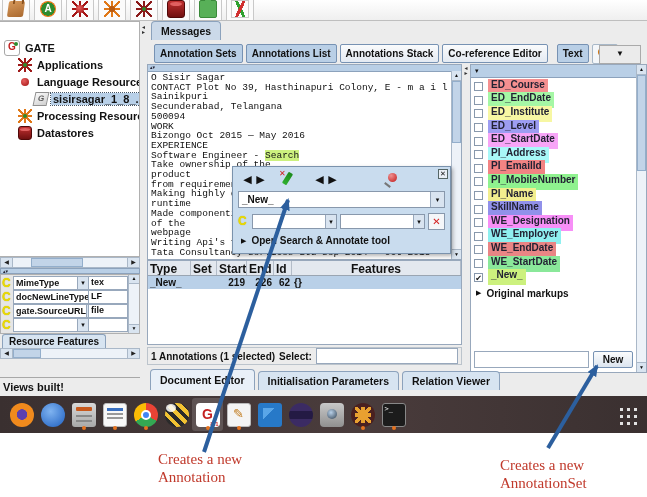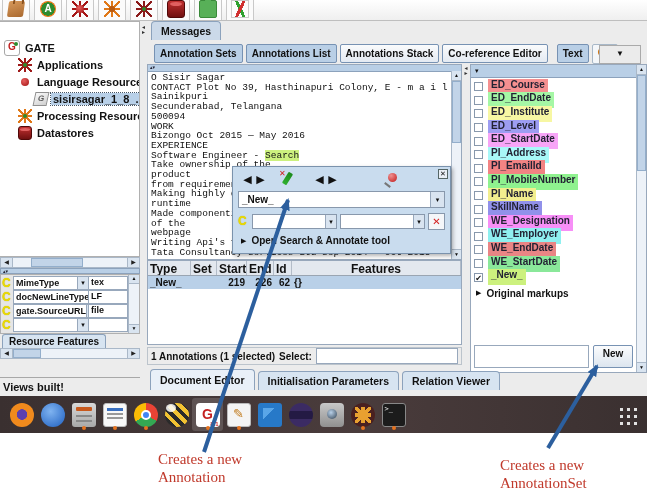--- a/index.html
+++ b/index.html
@@ -147,21 +147,21 @@
     font-size:7px;line-height:11px;padding-left:4px;color:#111}
   .rp-vscroll{right:0;top:0;bottom:0}
   .rp-vscroll .vs-thumb{top:10px;height:96px}
   .type-list{position:absolute;left:3px;top:15px;right:13px}
   .type-row{display:flex;align-items:center;height:13.6px}
   .cbx{width:9px;height:9px;background:#FFF;border:1px solid #8898AC;margin-right:5px;
     font-size:8px;line-height:9px;text-align:center;flex:0 0 auto;box-sizing:border-box}
   .type-label{font-size:10px;font-weight:bold;padding:0 3px;height:16px;line-height:12px;white-space:nowrap;color:#223}
   .om-row{display:flex;align-items:center;height:14px;font-size:10px;font-weight:bold}
   .om-row .tri{font-size:7px;margin:0 5px 0 2px}
-  .rp-bottom{position:absolute;left:3px;bottom:4px;right:13px;height:23px;display:flex;gap:4px;align-items:stretch}
+  .rp-bottom{position:absolute;left:3px;bottom:4px;right:13px;height:17px;display:flex;gap:4px;align-items:stretch}
   .rp-input{flex:1;background:#FFF;border:1px solid #98A8BC;font:inherit;min-width:0}
   .new-btn{width:38px;background:linear-gradient(#FBFCFD,#DCE5EF);border:1px solid #7792B3;border-radius:2px;
     font-size:10px;font-weight:bold;text-align:center;line-height:15px}
 
   .ann-table{position:absolute;left:0;top:239px;width:315px;height:85px;background:#FFF;
     border:1px solid #98A8BC;box-sizing:border-box;overflow:hidden}
   .at-header{display:flex;height:14px;background:#E3E8EF;border-bottom:1px solid #9AA5B2;font-size:12px;font-weight:bold}
   .at-header span{border-right:1px solid #B3BCC8;padding:1px 2px;box-sizing:border-box;overflow:hidden}
   .at-row{display:flex;height:13px;font-size:10px;font-weight:bold;background:#B9D0E8;align-items:center}
   .at-row span{padding:0 2px;box-sizing:border-box;overflow:hidden}

